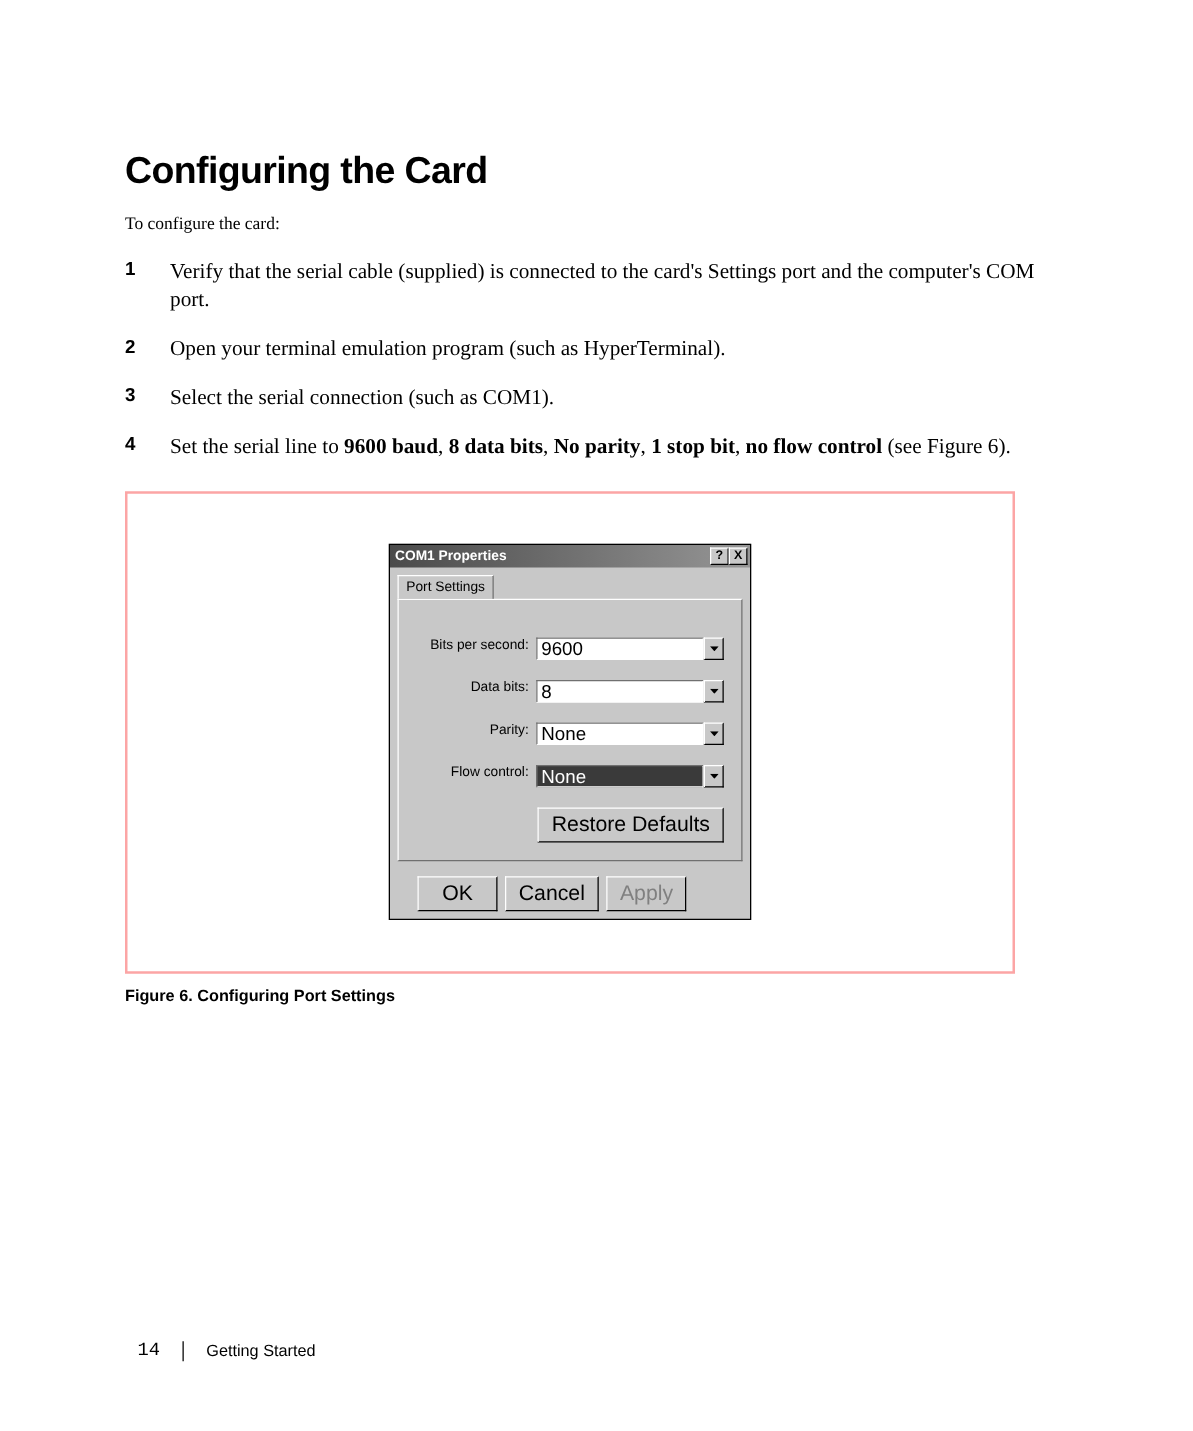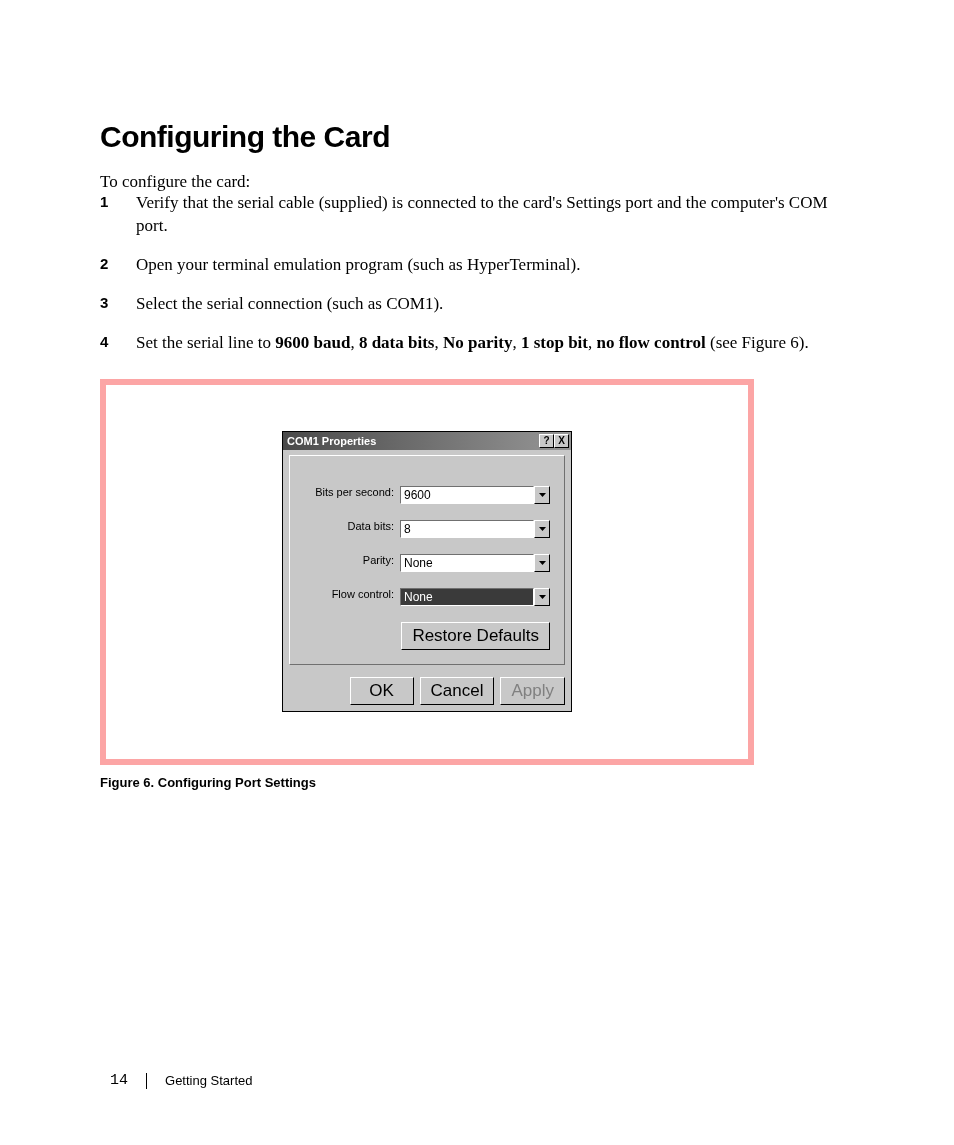--- a/index.html
+++ b/index.html
@@ -13,21 +13,22 @@
     padding: 120px 100px 60px 100px;
   }
   .heading {
     font-family: Liberation Sans, sans-serif;
     font-weight: bold;
     font-size: 30px;
     letter-spacing: -0.5px;
     margin-bottom: 18px;
   }
   .intro {
-    font-size: 17px;
+    font-size: 14px;
+    margin-bottom: 18px;
   }
   .steps {
     list-style: none;
     counter-reset: step;
   }
   .steps li {
     counter-increment: step;
     position: relative;
     padding-left: 36px;
     font-size: 17px;
@@ -39,22 +40,22 @@
     position: absolute;
     left: 0;
     top: 0;
     font-family: Arial, sans-serif;
     font-weight: bold;
     font-size: 15px;
   }
   .bold { font-weight: bold; }
 
   .figure-box {
-    border: 6px solid #fca5a5;
-    width: 654px;
+    border: 2px solid #fca5a5;
+    width: 712px;
     height: 386px;
     margin-top: 24px;
     position: relative;
     display: flex;
     align-items: center;
     justify-content: center;
   }
   .figure-caption {
     font-family: Arial, sans-serif;
     font-weight: bold;
@@ -142,21 +143,21 @@
     height: 18px;
   }
   .combo-input {
     flex: 1;
     background: #fff;
     border-top: 1px solid #707070;
     border-left: 1px solid #707070;
     border-right: 1px solid #fff;
     border-bottom: 1px solid #fff;
     padding: 0 3px;
-    font-size: 12px;
+    font-size: 15px;
     display: flex;
     align-items: center;
   }
   .combo-input.selected {
     background: #3a3a3a;
     color: #fff;
   }
   .combo-btn {
     width: 16px;
     background: #c8c8c8;
@@ -183,21 +184,20 @@
     padding: 3px 10px;
     font-size: 17px;
     font-family: inherit;
     margin-left: 6px;
     min-width: 64px;
     text-align: center;
   }
   .winbtn.disabled { color: #808080; }
   .dialog-btn-row {
     display: flex;
-    justify-content: flex-end;
     padding: 6px 6px 6px 16px;
   }
 
   .footer {
     position: absolute;
     bottom: 56px;
     left: 110px;
     font-family: Arial, sans-serif;
     font-size: 13px;
     display: flex;
@@ -227,20 +227,23 @@
 <div class="figure-box">
   <div class="dialog">
     <div class="titlebar">
       <span class="titlebar-text">COM1 Properties</span>
       <div class="titlebar-btns">
         <div class="tbtn">?</div>
         <div class="tbtn">X</div>
       </div>
     </div>
     <div class="dialog-body">
+      <div class="tab-strip">
+        <div class="tab">Port Settings</div>
+      </div>
       <div class="tab-panel">
 
         <div class="field-row">
           <div class="field-label">Bits per second:</div>
           <div class="combo">
             <div class="combo-input">9600</div>
             <div class="combo-btn">
                 <svg viewBox="0 0 7 4">
                   <polygon points="0,0 7,0 3.5,4" fill="#000"></polygon>
                 </svg>

